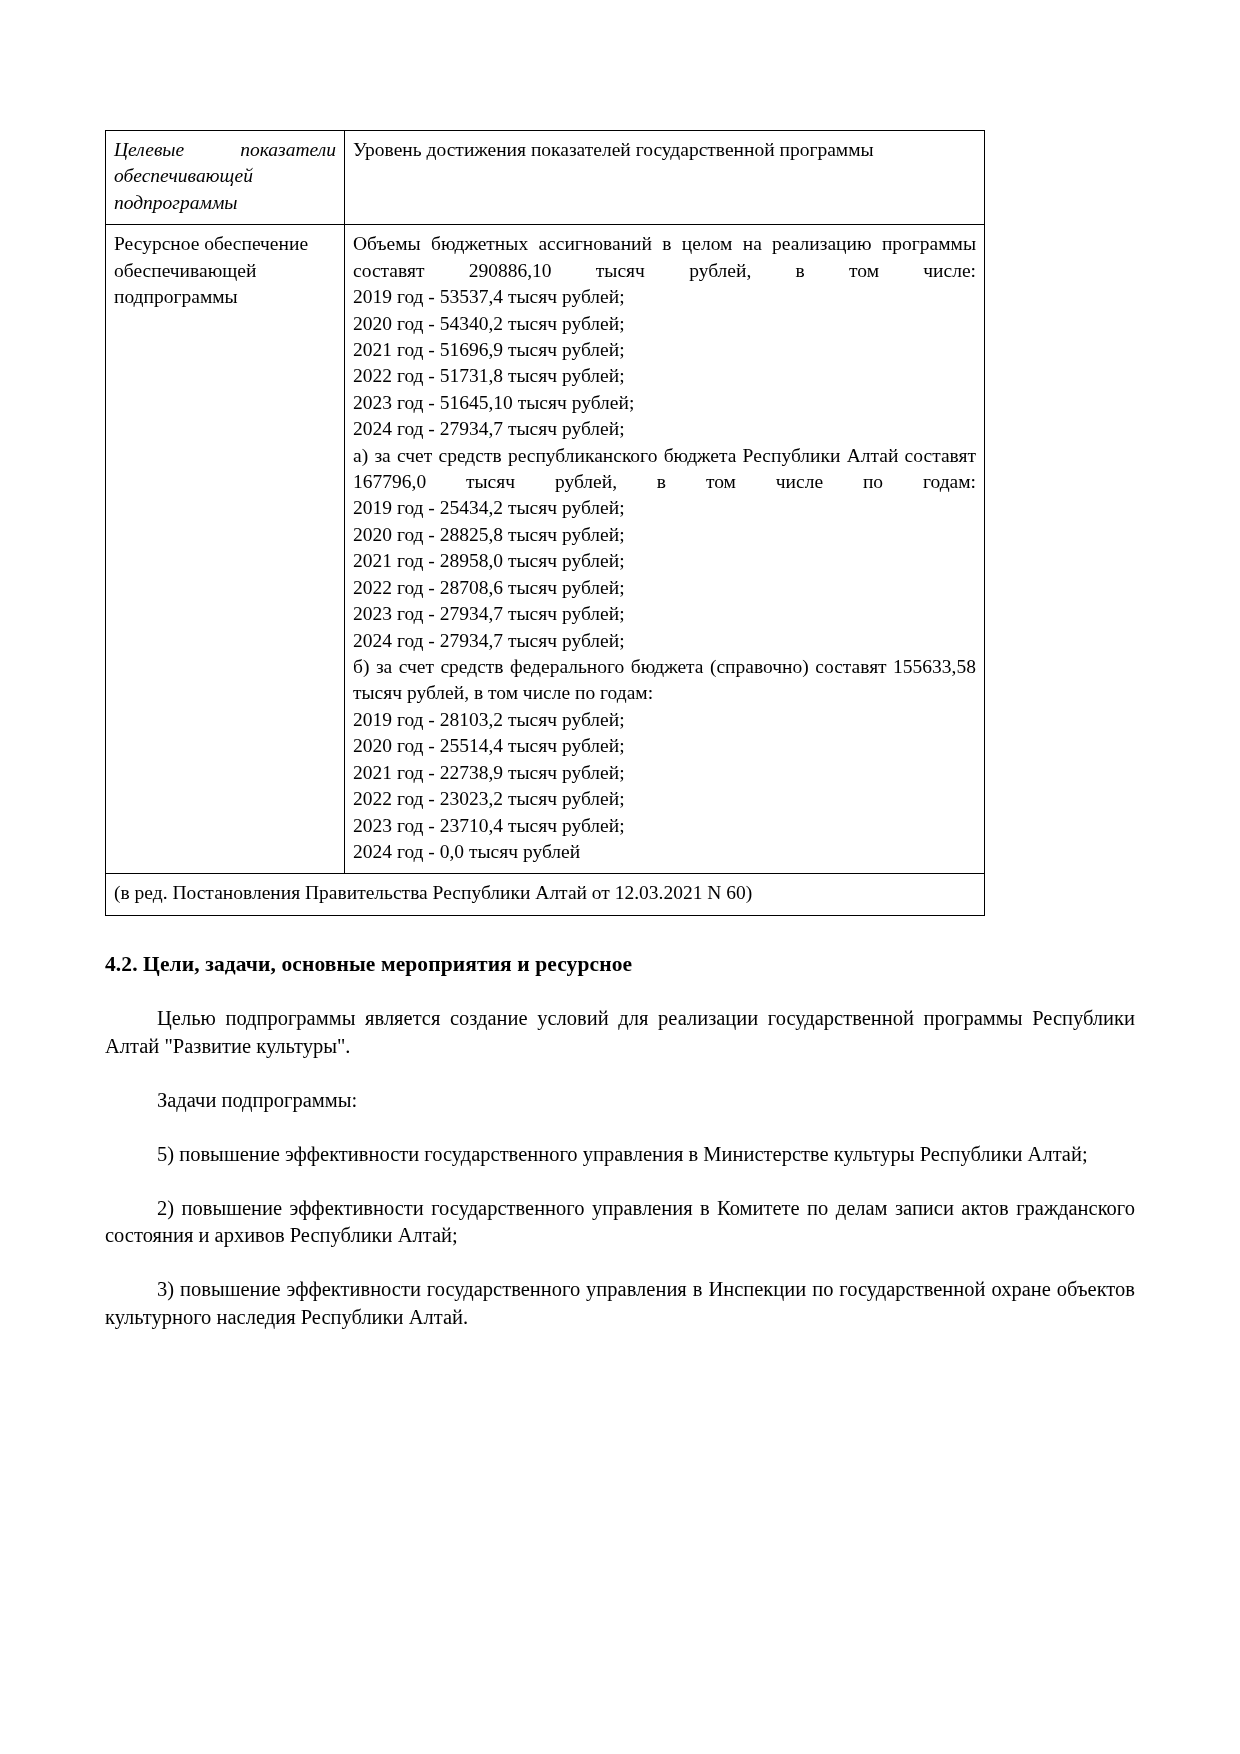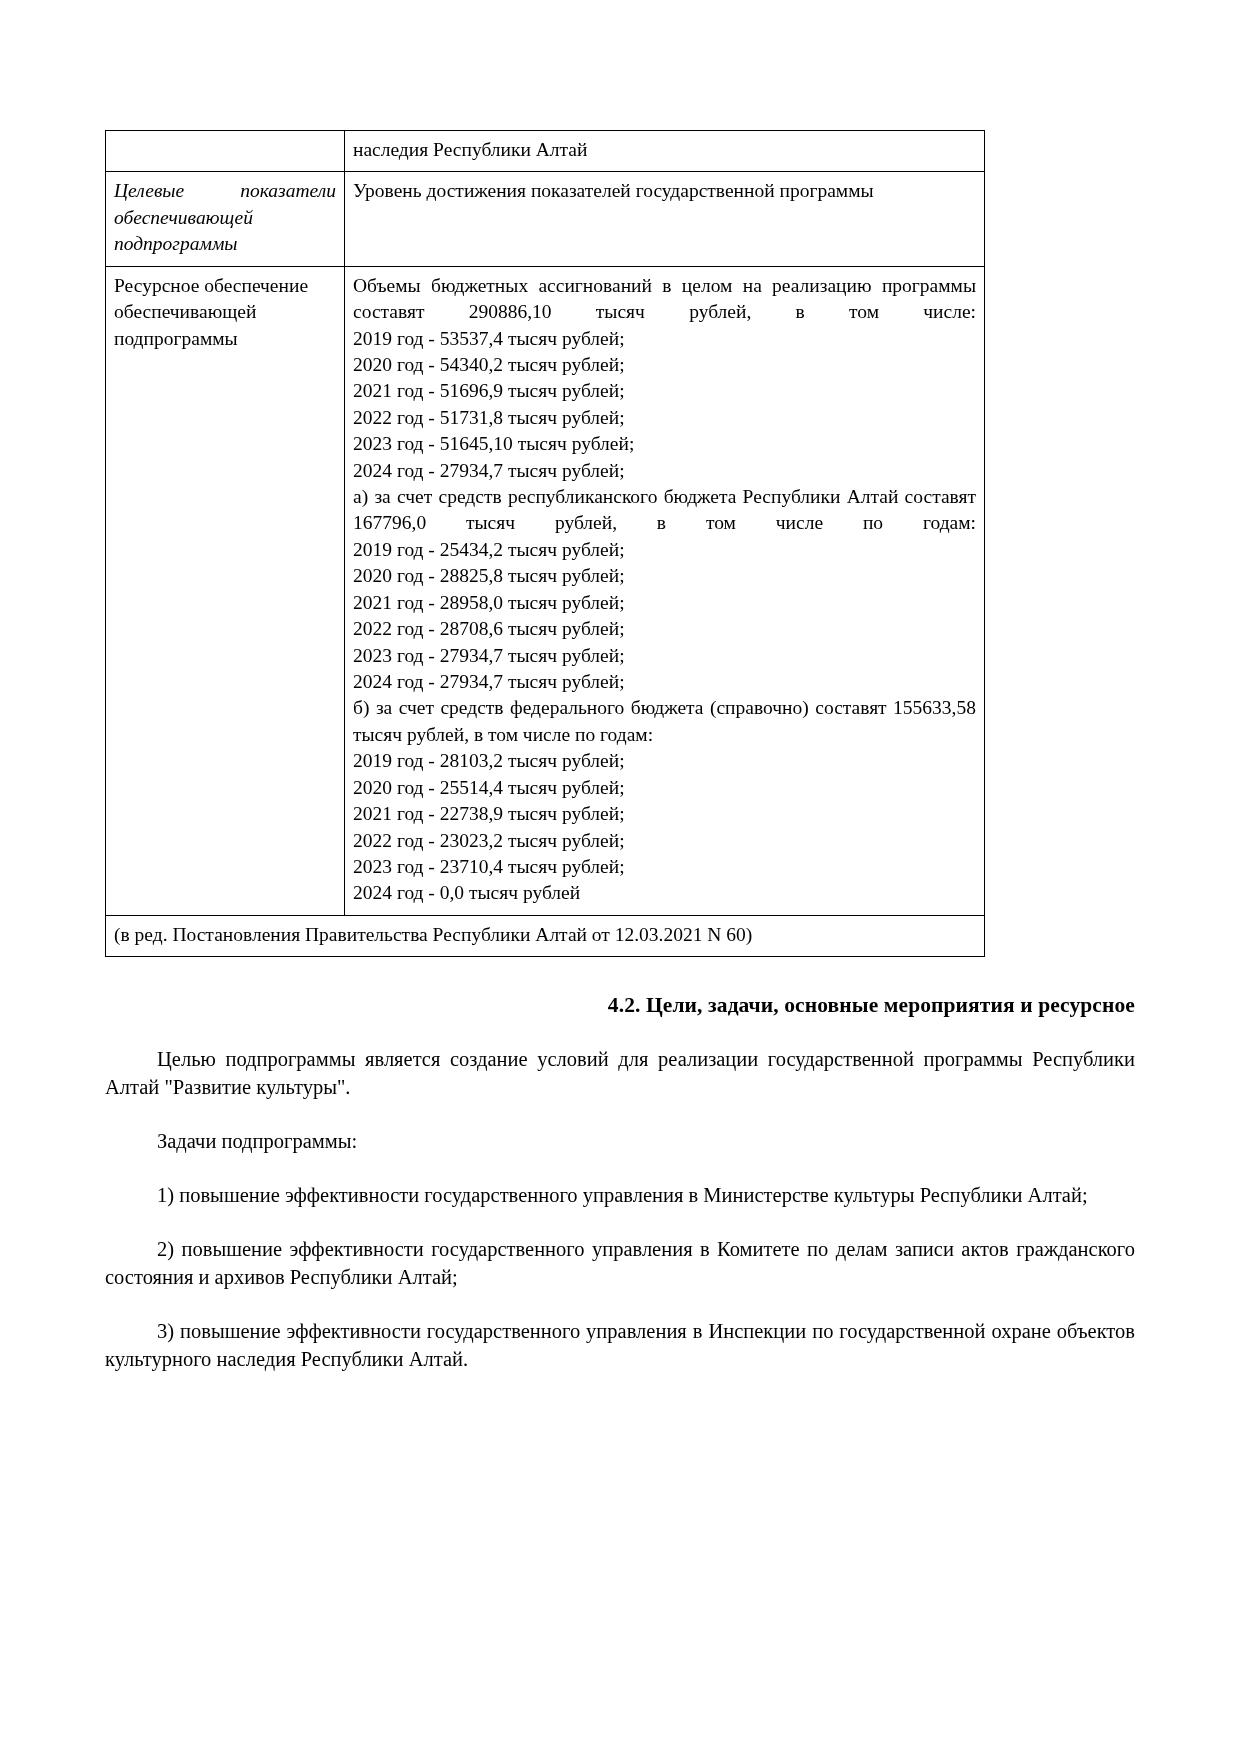--- a/index.html
+++ b/index.html
@@ -60,21 +60,21 @@
   td.footnote-cell {
     font-size: 19.5px;
     padding: 7px 8px 9px 8px;
     line-height: 1.3;
   }
 
   
   h2.section-title {
     font-size: 21.5px;
     font-weight: bold;
-    text-align: right;
+    text-align: left;
     margin: 34px 0 0 0;
     line-height: 1.36;
     letter-spacing: 0.1px;
   }
   h2.section-title .l2 { display: block; }
 
   p.body {
     font-size: 20.5px;
     line-height: 1.36;
     margin: 26px 0 0 0;
@@ -84,30 +84,20 @@
   }
   p.body.first { }
 </style>
 </head>
 <body>
 
 <div class="page">
 
   <table class="spec">
     <tbody>
-      <tr>
-        <td class="label-col">
-          <span></span>
-        </td>
-        <td class="value-col">
-          <div class="lines">
-            <div class="wrapline">наследия Республики Алтай</div>
-          </div>
-        </td>
-      </tr>
 
       <tr>
         <td class="label-col justify-both">
           <span>Целевые показатели обеспечивающей подпрограммы</span>
         </td>
         <td class="value-col">
           <div class="lines">
             <div class="wrapline">Уровень достижения показателей государственной программы</div>
           </div>
         </td>
@@ -149,17 +139,17 @@
       </tr>
     </tbody>
   </table>
 
   <h2 class="section-title">
     <span>4.2. Цели, задачи, основные мероприятия и ресурсное</span>
   </h2>
 
   <p class="body first">Целью подпрограммы является создание условий для реализации государственной программы Республики Алтай "Развитие культуры".</p>
   <p class="body">Задачи подпрограммы:</p>
-  <p class="body">1) повышение эффективности государственного управления в Министерстве культуры Республики Алтай;</p>
+  <p class="body">5) повышение эффективности государственного управления в Министерстве культуры Республики Алтай;</p>
   <p class="body">2) повышение эффективности государственного управления в Комитете по делам записи актов гражданского состояния и архивов Республики Алтай;</p>
   <p class="body">3) повышение эффективности государственного управления в Инспекции по государственной охране объектов культурного наследия Республики Алтай.</p>
 
 </div>
 
 </body></html>

